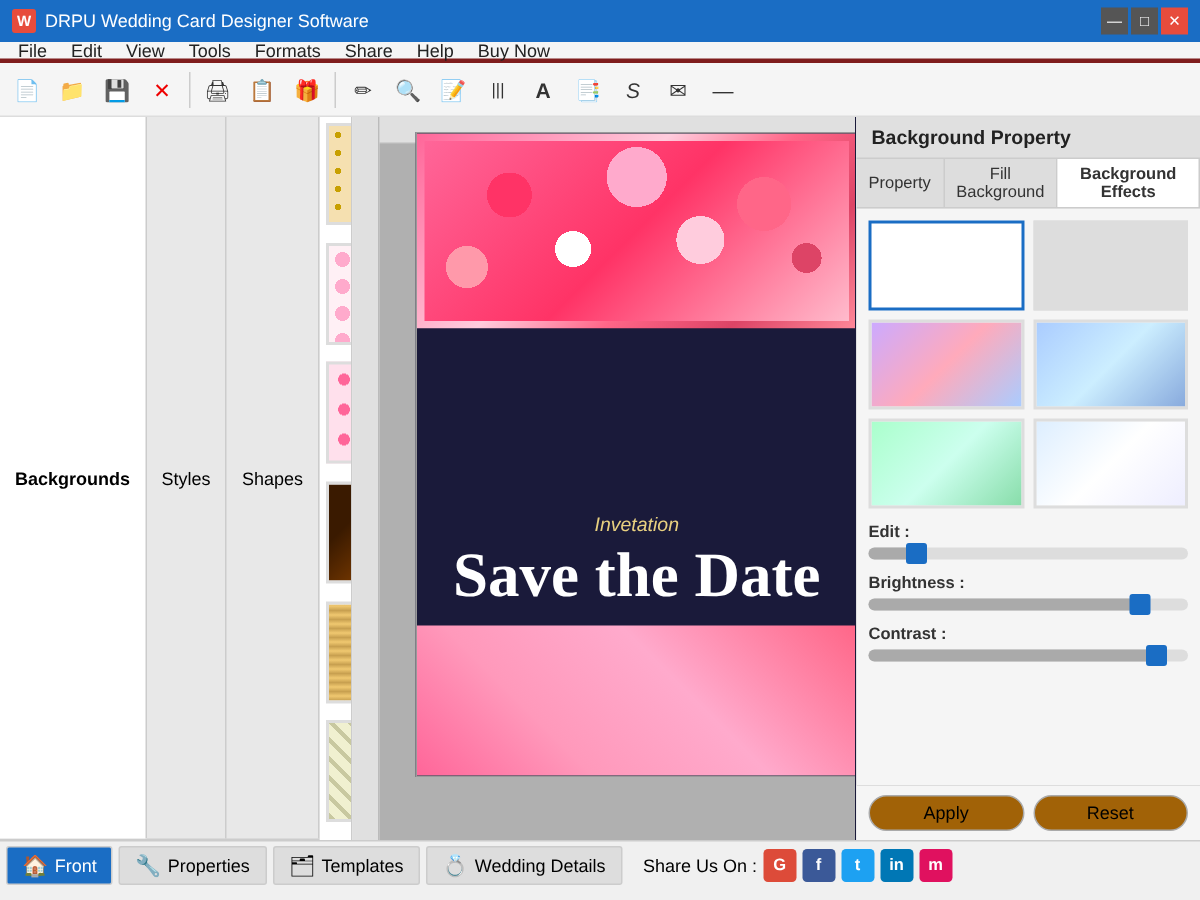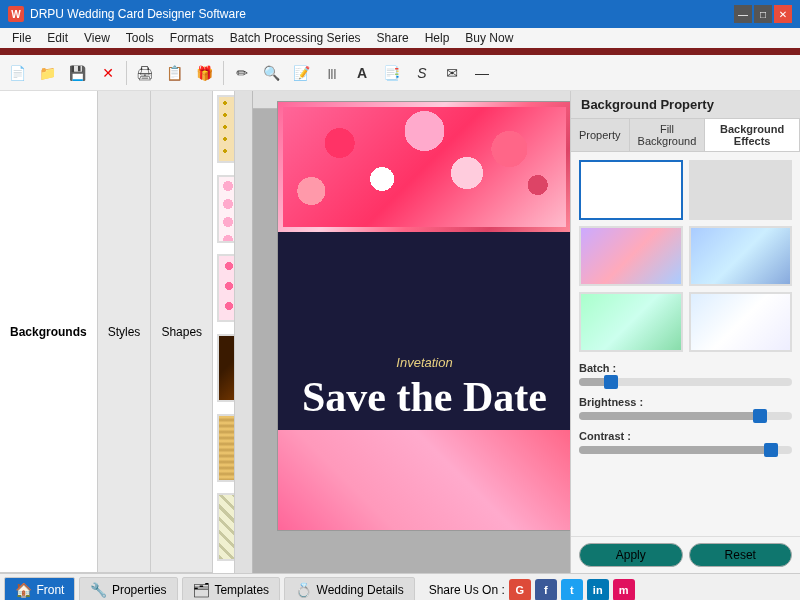--- a/index.html
+++ b/index.html
@@ -18,22 +18,22 @@
     .title-bar-left { display: flex; align-items: center; gap: 6px; }
     .title-bar-icon { width: 16px; height: 16px; background: #e74c3c; border-radius: 2px; display: flex; align-items: center; justify-content: center; color: white; font-size: 10px; font-weight: bold; }
     .title-bar-title { font-size: 12px; }
     .title-bar-controls { display: flex; gap: 2px; }
     .title-btn { width: 18px; height: 18px; background: #555; color: white; border: none; font-size: 10px; cursor: pointer; display: flex; align-items: center; justify-content: center; }
     .title-btn.close { background: #e74c3c; }
 
     
     .menu-bar {
       background: #f5f5f5;
-      border-bottom: 7px solid #7f1d1d;
-      height: 27px;
+      border-bottom: 3px solid #7f1d1d;
+      height: 14px;
       display: flex;
       align-items: center;
       padding: 0 4px;
     }
     .menu-item {
       padding: 2px 8px;
       font-size: 12px;
       cursor: pointer;
       color: #222;
     }
@@ -347,21 +347,21 @@
       padding: 6px 8px;
       background: #f5f5f5;
       border-top: 1px solid #ddd;
     }
     .action-btn {
       flex: 1;
       padding: 4px 0;
       font-size: 12px;
       cursor: pointer;
       border: 1px solid #aaa;
-      background: #0f766e;
+      background: #a16207;
       border-radius: 12px;
     }
 
     
     .bg-grid::-webkit-scrollbar { width: 12px; }
     .bg-grid::-webkit-scrollbar-track { background: #f0f0f0; }
     .bg-grid::-webkit-scrollbar-thumb { background: #aaa; }
   </style>
 </head>
 <body>
@@ -377,21 +377,20 @@
     <button class="title-btn close">✕</button>
   </div>
 </div>
 
 <div class="menu-bar">
   <span class="menu-item">File</span>
   <span class="menu-item">Edit</span>
   <span class="menu-item">View</span>
   <span class="menu-item">Tools</span>
   <span class="menu-item">Formats</span>
-  <span class="menu-item">Batch Processing Series</span>
   <span class="menu-item">Share</span>
   <span class="menu-item">Help</span>
   <span class="menu-item">Buy Now</span>
 </div>
 
 <div class="toolbar">
   <button class="tool-btn">📄</button>
   <button class="tool-btn">📁</button>
   <button class="tool-btn">💾</button>
   <button class="tool-btn" style="color:#e00">✕</button>
@@ -465,21 +464,21 @@
       <div class="effects-grid">
         <div class="effect-thumb effect-blank selected"></div>
         <div class="effect-thumb" style="background:#ddd"></div>
         <div class="effect-thumb effect-purple"></div>
         <div class="effect-thumb effect-blue"></div>
         <div class="effect-thumb effect-green"></div>
         <div class="effect-thumb effect-white"></div>
       </div>
 
       <div class="slider-section">
-        <div class="slider-label">Batch :</div>
+        <div class="slider-label">Edit :</div>
         <div class="slider-track">
           <div class="slider-fill" style="width:15%"></div>
           <div class="slider-thumb" style="left:calc(15% - 7px)"></div>
         </div>
       </div>
 
       <div class="slider-section">
         <div class="slider-label">Brightness :</div>
         <div class="slider-track">
           <div class="slider-fill" style="width:85%"></div>

